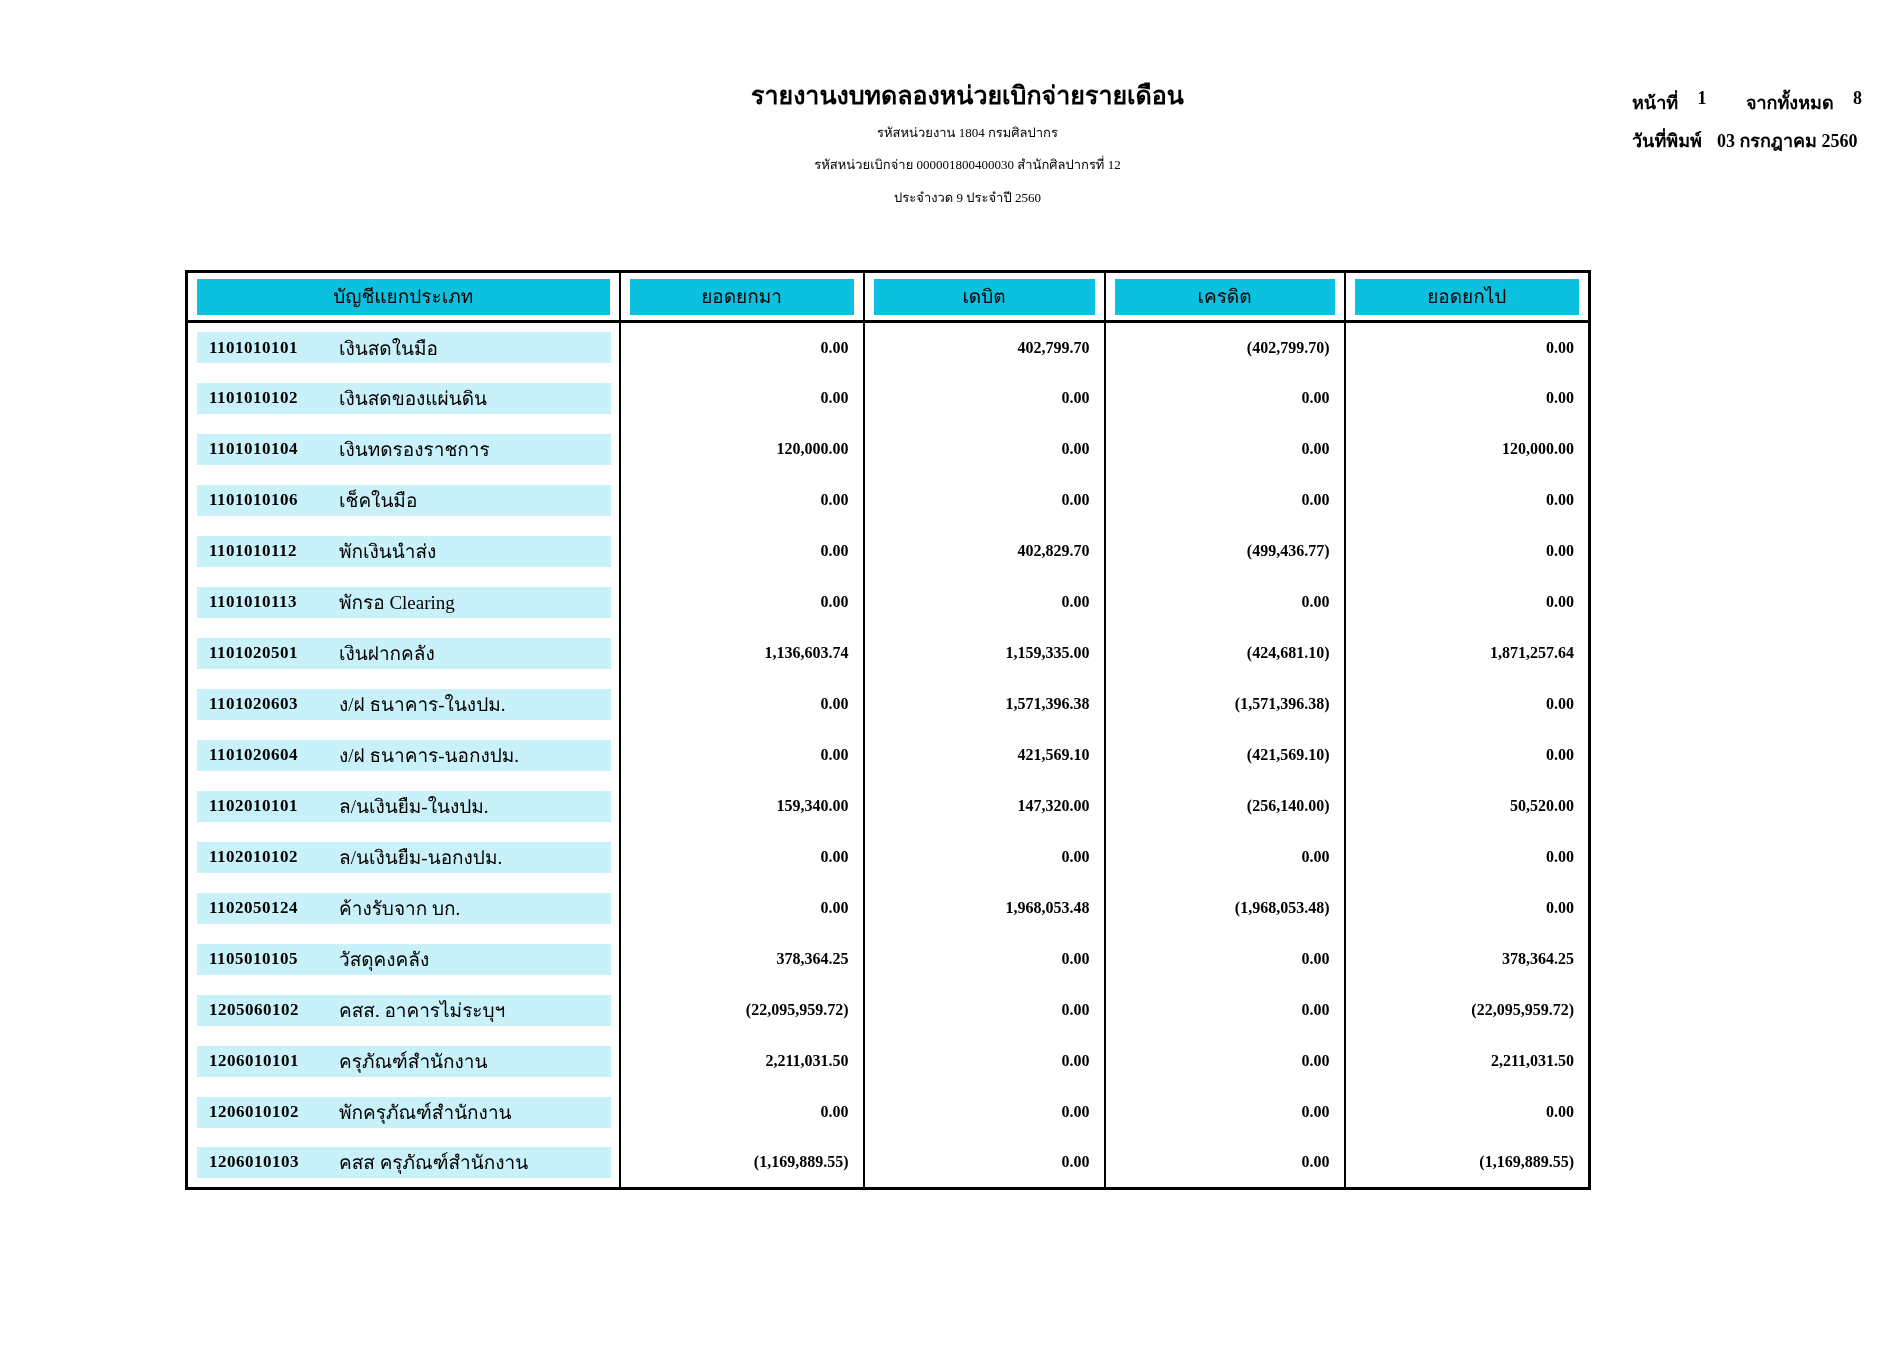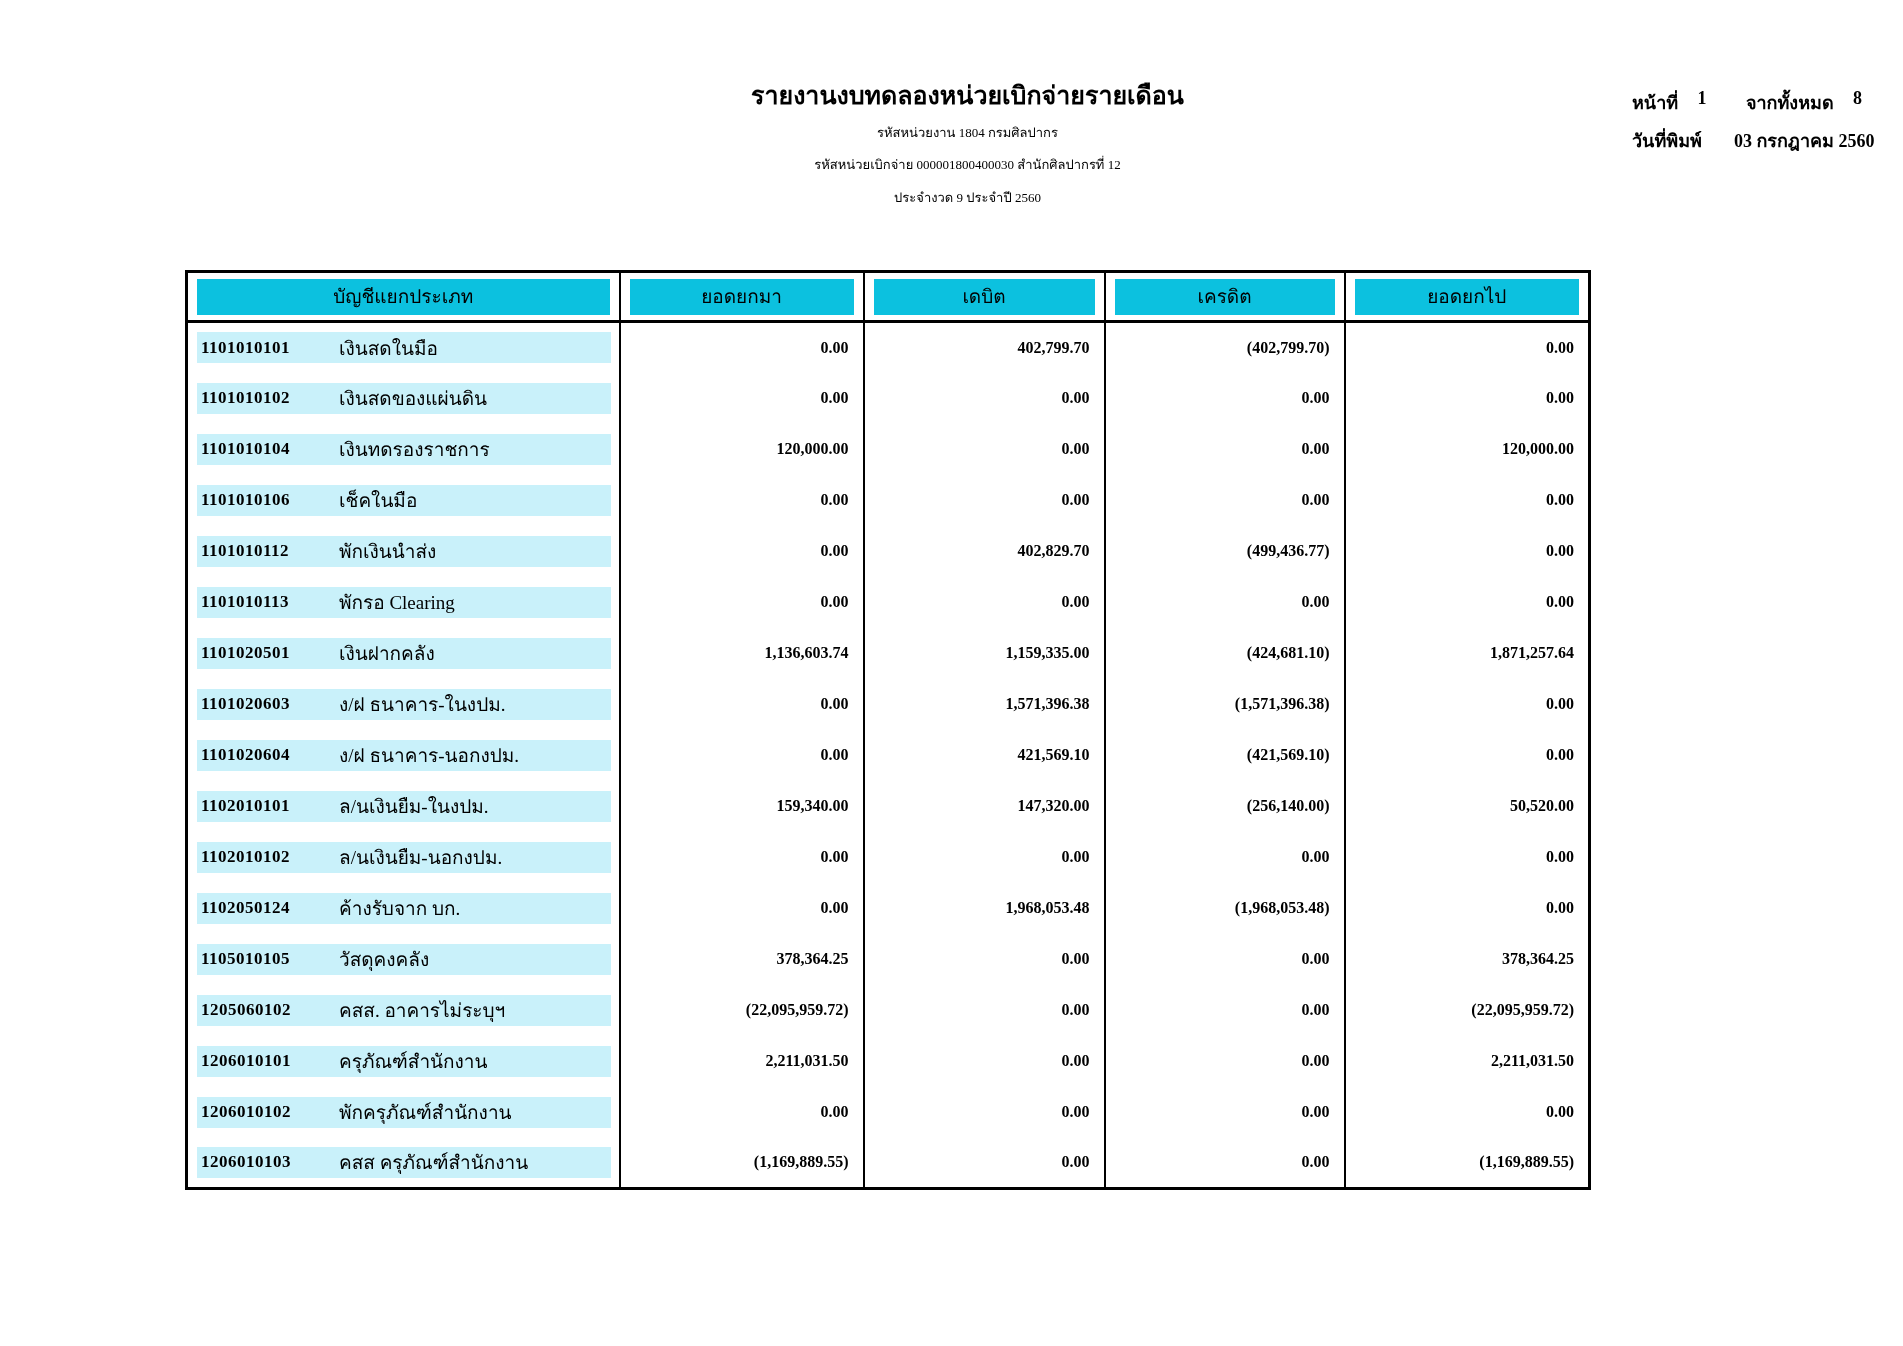--- a/index.html
+++ b/index.html
@@ -20,21 +20,21 @@
   .report-title { font-size: 25px; font-weight: bold; line-height: 1.3; margin-bottom: 12px; }
   .report-sub   { font-size: 13px; font-weight: normal; line-height: 1.3; margin-bottom: 16px; }
 
   .page-info {
     position: absolute; top: 88px; left: 1612px; width: 250px;
     font-size: 18px; font-weight: bold;
   }
   .page-info-row { display: flex; justify-content: space-between; margin-bottom: 9px; }
   .page-info-row .lbl { white-space: nowrap; margin-left: 20px; }
   .page-info-row .val { white-space: nowrap; }
-  .page-info-row.date-row { justify-content: flex-start; gap: 32px; }
+  .page-info-row.date-row { justify-content: flex-start; gap: 15px; }
 
   
   table.trial-balance {
     position: absolute; left: 185px; top: 270px;
     width: 1403px;
     border-collapse: collapse;
     table-layout: fixed;
     border: 3px solid #000;
   }
   table.trial-balance th,
@@ -63,21 +63,21 @@
   tbody td { height: 51px; }
   .acct-band {
     margin-left: 9px; margin-right: 8px;
     height: 31px;
     background: #c9f1fa;
     display: flex; align-items: center;
     font-size: 19px;
   }
   .acct-code {
     flex: 0 0 128px;
-    padding-left: 4px;
+    padding-left: 12px;
     font-weight: bold;
     letter-spacing: 0.5px;
     font-size: 17px;
   }
   .acct-name { padding-left: 14px; white-space: nowrap; }
 
   td.num {
     text-align: right;
     padding-right: 14px;
     font-weight: bold;

